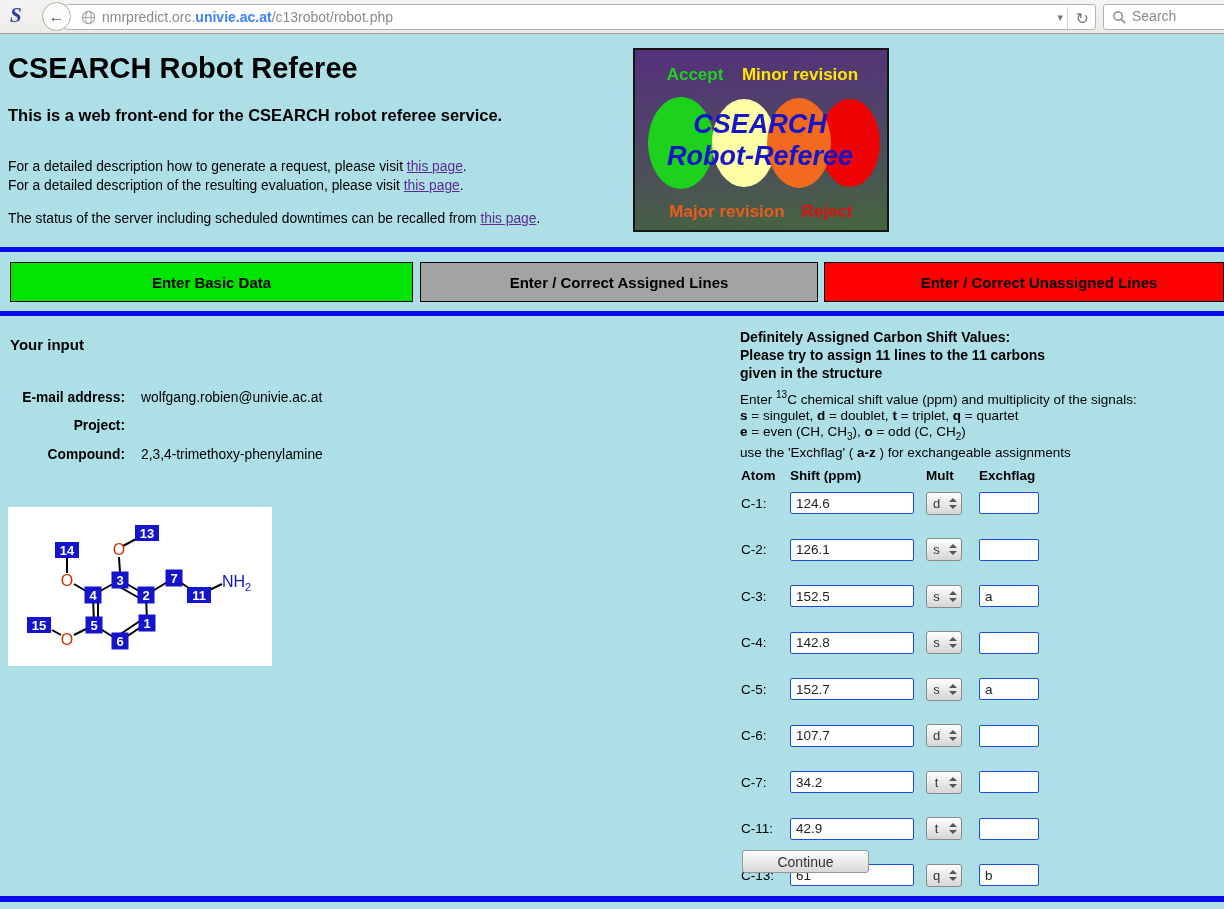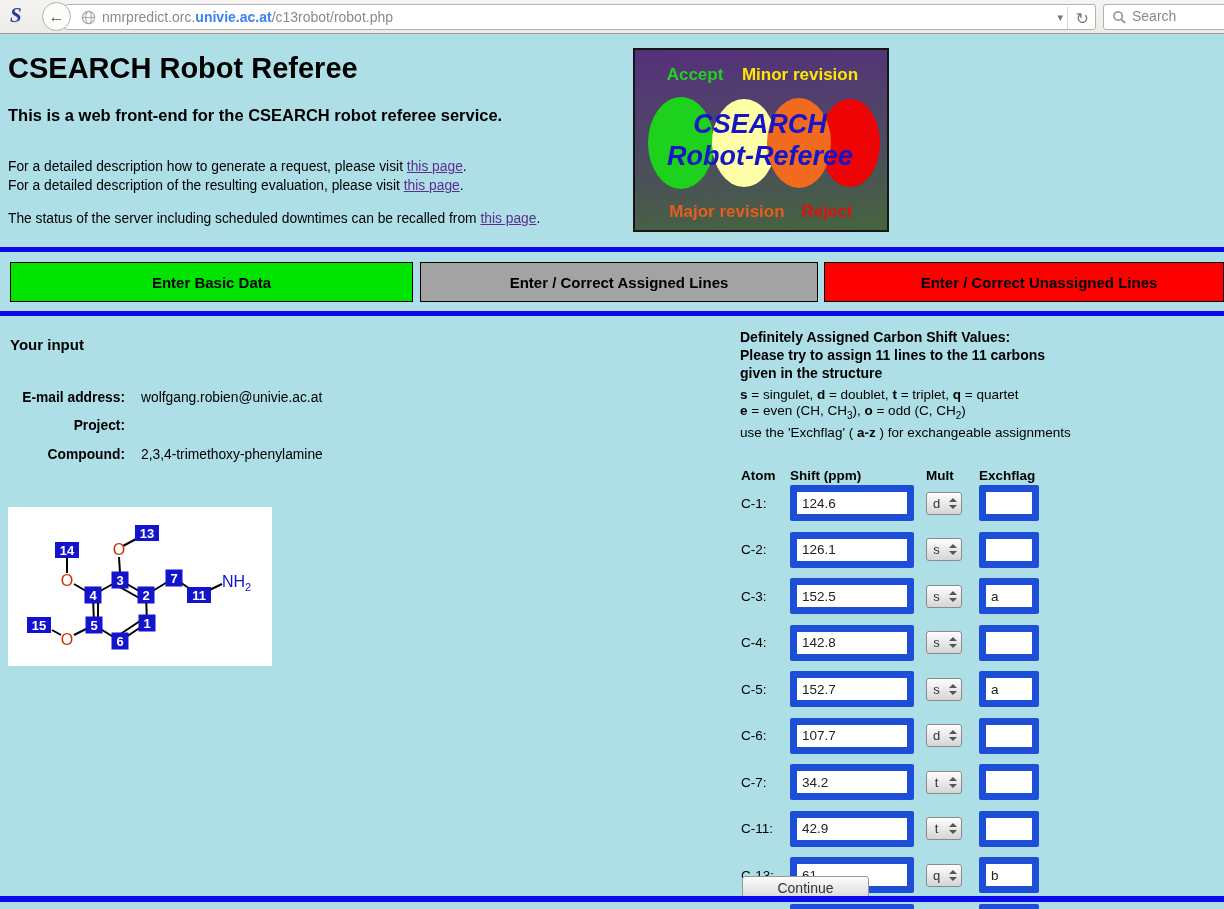--- a/index.html
+++ b/index.html
@@ -98,39 +98,38 @@
   .b { font-weight:bold; }
   .tbl-header { position:absolute; left:741px; top:468px; display:flex; font-size:13.5px; font-weight:bold; }
   .th-atom { width:49px; } .th-shift { width:136px; } .th-mult { width:53px; } .th-exch { width:70px; }
   .tbl-rows { position:absolute; left:741px; top:492px; }
   .crow { display:flex; align-items:center; height:22.5px; margin-bottom:24px; }
   .catom { width:49px; font-size:13.5px; }
   .cshift { width:136px; }
   .cmult { width:53px; }
   .tin {
     font-family:"Liberation Sans",sans-serif; font-size:13.5px; color:#222;
-    background:#fff; border:7px solid #1d4ed8; border-radius:2px; height:36px; padding:1px 5px;
+    background:#fff; border:1px solid #1d4ed8; border-radius:2px; height:22px; padding:1px 5px;
   }
   .shift-in { width:124px; }
   .exch-in { width:60px; }
   .msel {
     display:inline-flex; width:36px; height:23px; align-items:center;
     background:linear-gradient(#fefefe,#d5d5d5); border:1px solid #8a8a8a; border-radius:3px;
     cursor:default;
   }
   .mval { width:19px; text-align:center; font-size:13px; color:#333; }
   .spin { display:flex; flex-direction:column; align-items:center; gap:3px; width:13px; }
   .spin .up { width:0; height:0; border-left:4px solid transparent; border-right:4px solid transparent; border-bottom:4px solid #555; }
   .spin .dn { width:0; height:0; border-left:4px solid transparent; border-right:4px solid transparent; border-top:4px solid #555; }
   .continue-btn {
     position:absolute; left:742px; top:850px; width:127px; height:23px;
     font-family:"Liberation Sans",sans-serif; font-size:14px; color:#333;
     background:linear-gradient(#fdfdfd,#d8d8d8); border:1px solid #979797; border-radius:3px;
     cursor:pointer;
-    margin-top:26px;
   }
 </style>
 </head>
 <body>
 
 <div class="topbar">
   <span class="s-logo">S</span>
   <div class="back-btn">←</div>
   <div class="url-field">
     <svg class="globe-icon" viewBox="0 0 16 16">
@@ -255,20 +254,21 @@
   </svg>
 </div>
 
 <div class="assign-heads">
   <div>Definitely Assigned Carbon Shift Values:</div>
   <div>Please try to assign 11 lines to the 11 carbons</div>
   <div>given in the structure</div>
 </div>
 
 <div class="assign-instr">
+  <div><span>Enter </span><span class="sup">13</span><span>C chemical shift value (ppm) and multiplicity of the signals:</span></div>
   <div><span class="b">s</span><span> = singulet, </span><span class="b">d</span><span> = doublet, </span><span class="b">t</span><span> = triplet, </span><span class="b">q</span><span> = quartet</span></div>
   <div><span class="b">e</span><span> = even (CH, CH</span><span class="sub">3</span><span>), </span><span class="b">o</span><span> = odd (C, CH</span><span class="sub">2</span><span>)</span></div>
   <div><span>use the 'Exchflag' ( </span><span class="b">a-z</span><span> ) for exchangeable assignments</span></div>
 </div>
 
 <div class="tbl-header">
   <span class="th-atom">Atom</span>
   <span class="th-shift">Shift (ppm)</span>
   <span class="th-mult">Mult</span>
   <span class="th-exch">Exchflag</span>

